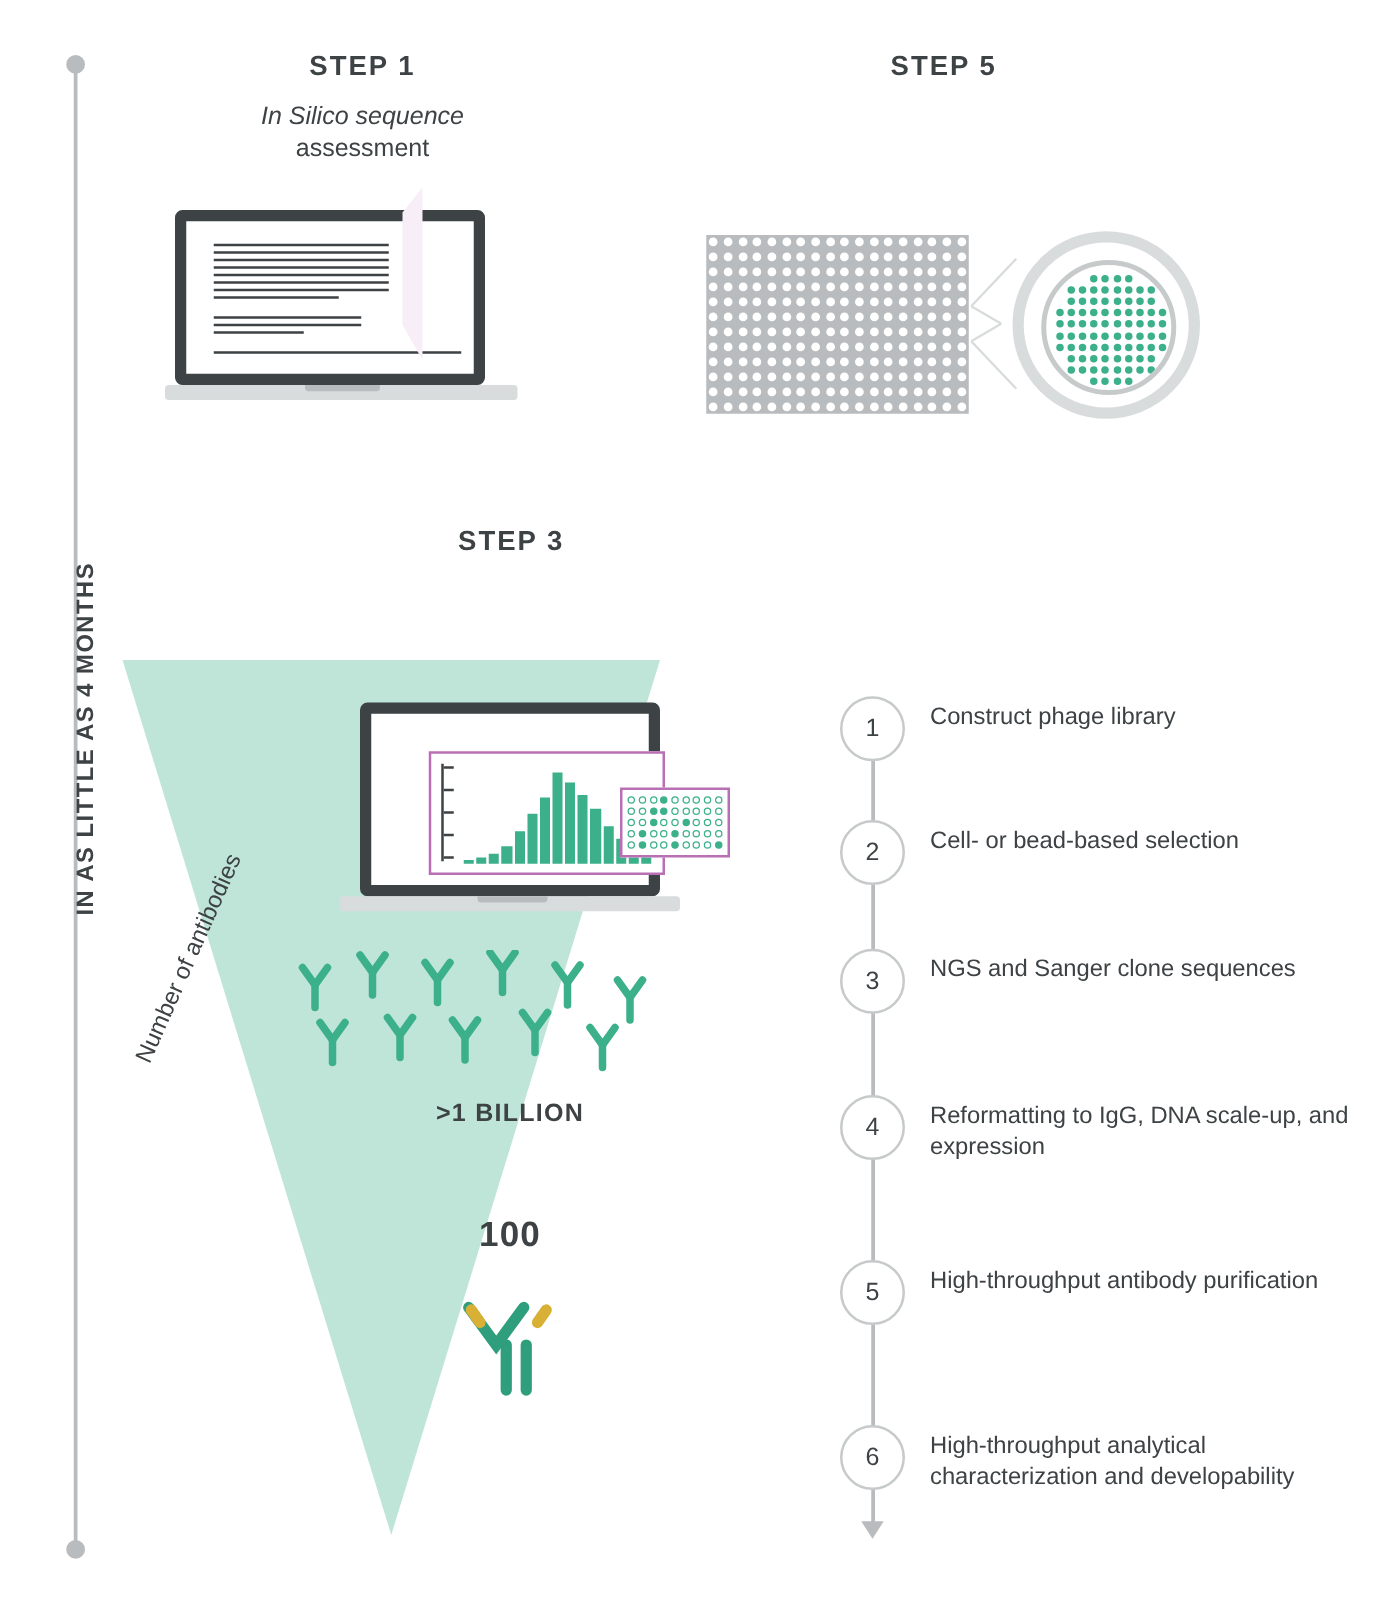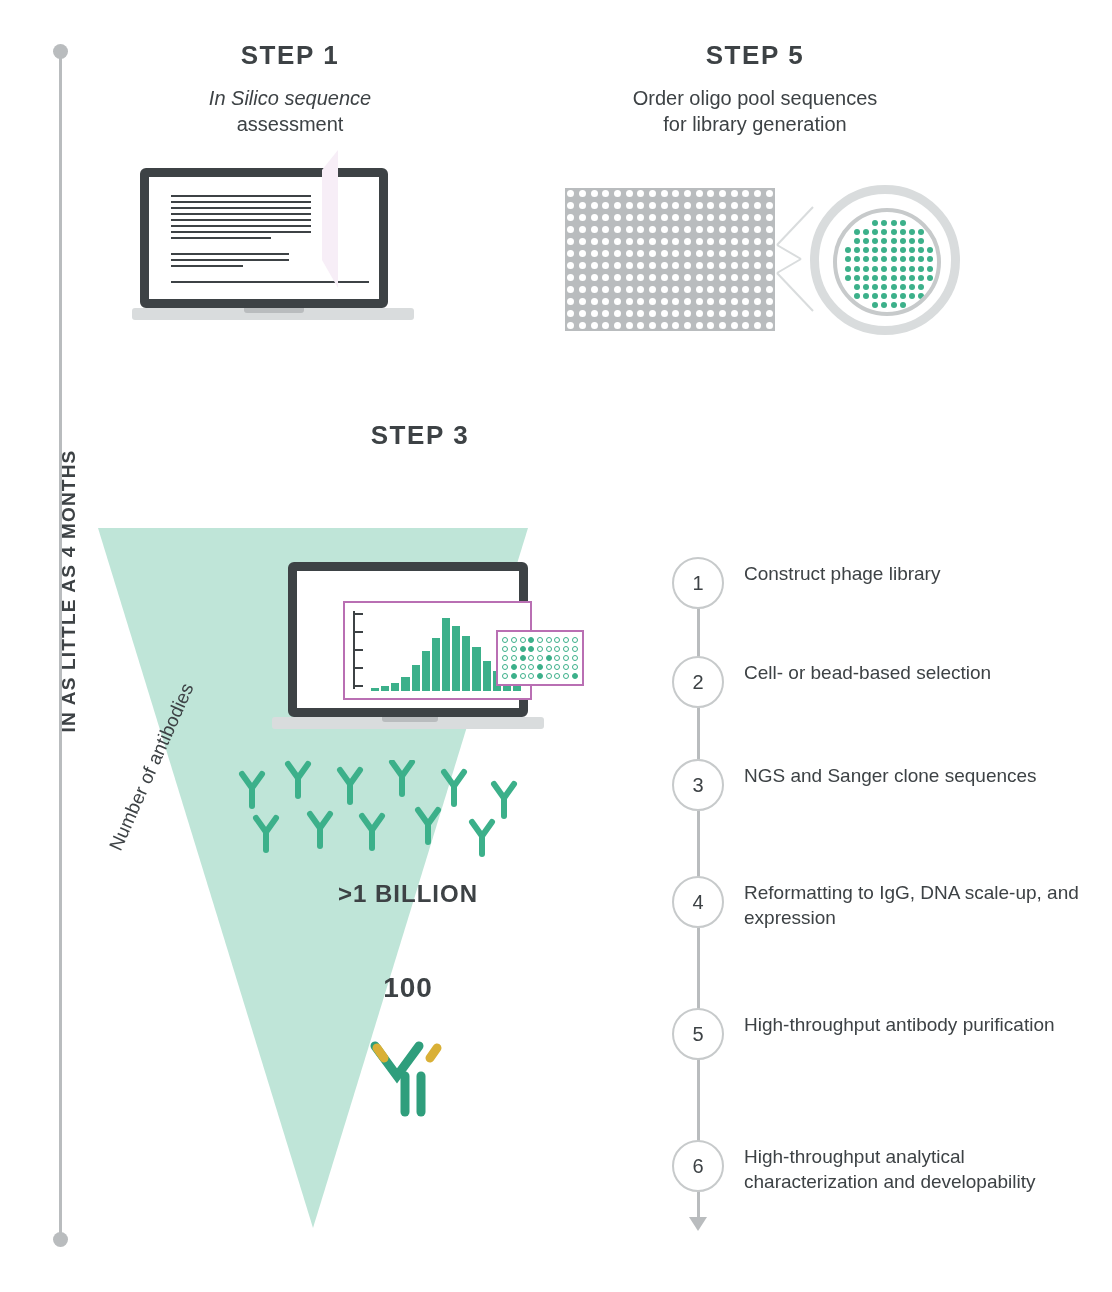--- a/index.html
+++ b/index.html
@@ -51,21 +51,21 @@
     text-align: center;
     transform: rotate(-90deg);
     font-size: 19px;
     font-weight: bold;
     letter-spacing: 1.2px;
     color: #3d4245;
     white-space: nowrap;
   }
   
   .step-title {
-    font-size: 26px;
+    font-size: 22px;
     font-weight: bold;
     letter-spacing: 1.6px;
     color: #3d4245;
     text-align: center;
   }
   .step-sub {
     font-size: 20px;
     color: #3d4245;
     text-align: center;
     line-height: 1.32;
@@ -165,21 +165,21 @@
     align-items: center;
     justify-items: center;
   }
   #bead-dots span {
     width: 6px; height: 6px;
     border-radius: 50%;
     background: #3cb08a;
   }
 
   
-  #step3 { position: absolute; left: 195px; top: 420px; width: 450px; }
+  #step3 { position: absolute; left: 184px; top: 420px; width: 450px; }
   #funnel {
     position: absolute;
     left: 98px;
     top: 528px;
     width: 0; height: 0;
     border-left: 215px solid transparent;
     border-right: 215px solid transparent;
     border-top: 700px solid #bfe5d8;
   }
   #funnel-laptop { position: absolute; left: 270px; top: 562px; width: 320px; height: 175px; }
@@ -234,21 +234,21 @@
   #antibody-grid {
     position: absolute;
     left: 236px; top: 760px;
     width: 320px; height: 110px;
   }
   #num-label {
     position: absolute;
     left: 158px; top: 880px;
     width: 500px;
     text-align: center;
-    font-size: 24px;
+    font-size: 20px;
     font-weight: bold;
     letter-spacing: 1px;
     color: #3d4245;
   }
   #num-label2 {
     position: absolute;
     left: 158px; top: 972px;
     width: 500px;
     text-align: center;
     font-size: 28px;
@@ -364,24 +364,20 @@
     <div class="laptop-notch" style="left:104px; top:168px; width:60px; height:5px;"></div>
 
     <svg width="340" height="225" style="position:absolute; left:0; top:0; pointer-events:none;">
       <polygon points="182,30 198,10 198,148 182,120" fill="#f7eef7"></polygon>
     </svg>
 
   </div>
 
   <div id="step2">
     <div class="step-title">STEP 5</div>
-    <div class="step-sub">
-      <span>Order oligo pool sequences</span><br>
-      <span>for library generation</span>
-    </div>
   </div>
 
   <div id="step2-art">
     <div id="plate">
         <span></span>
         <span></span>
         <span></span>
         <span></span>
         <span></span>
         <span></span>

